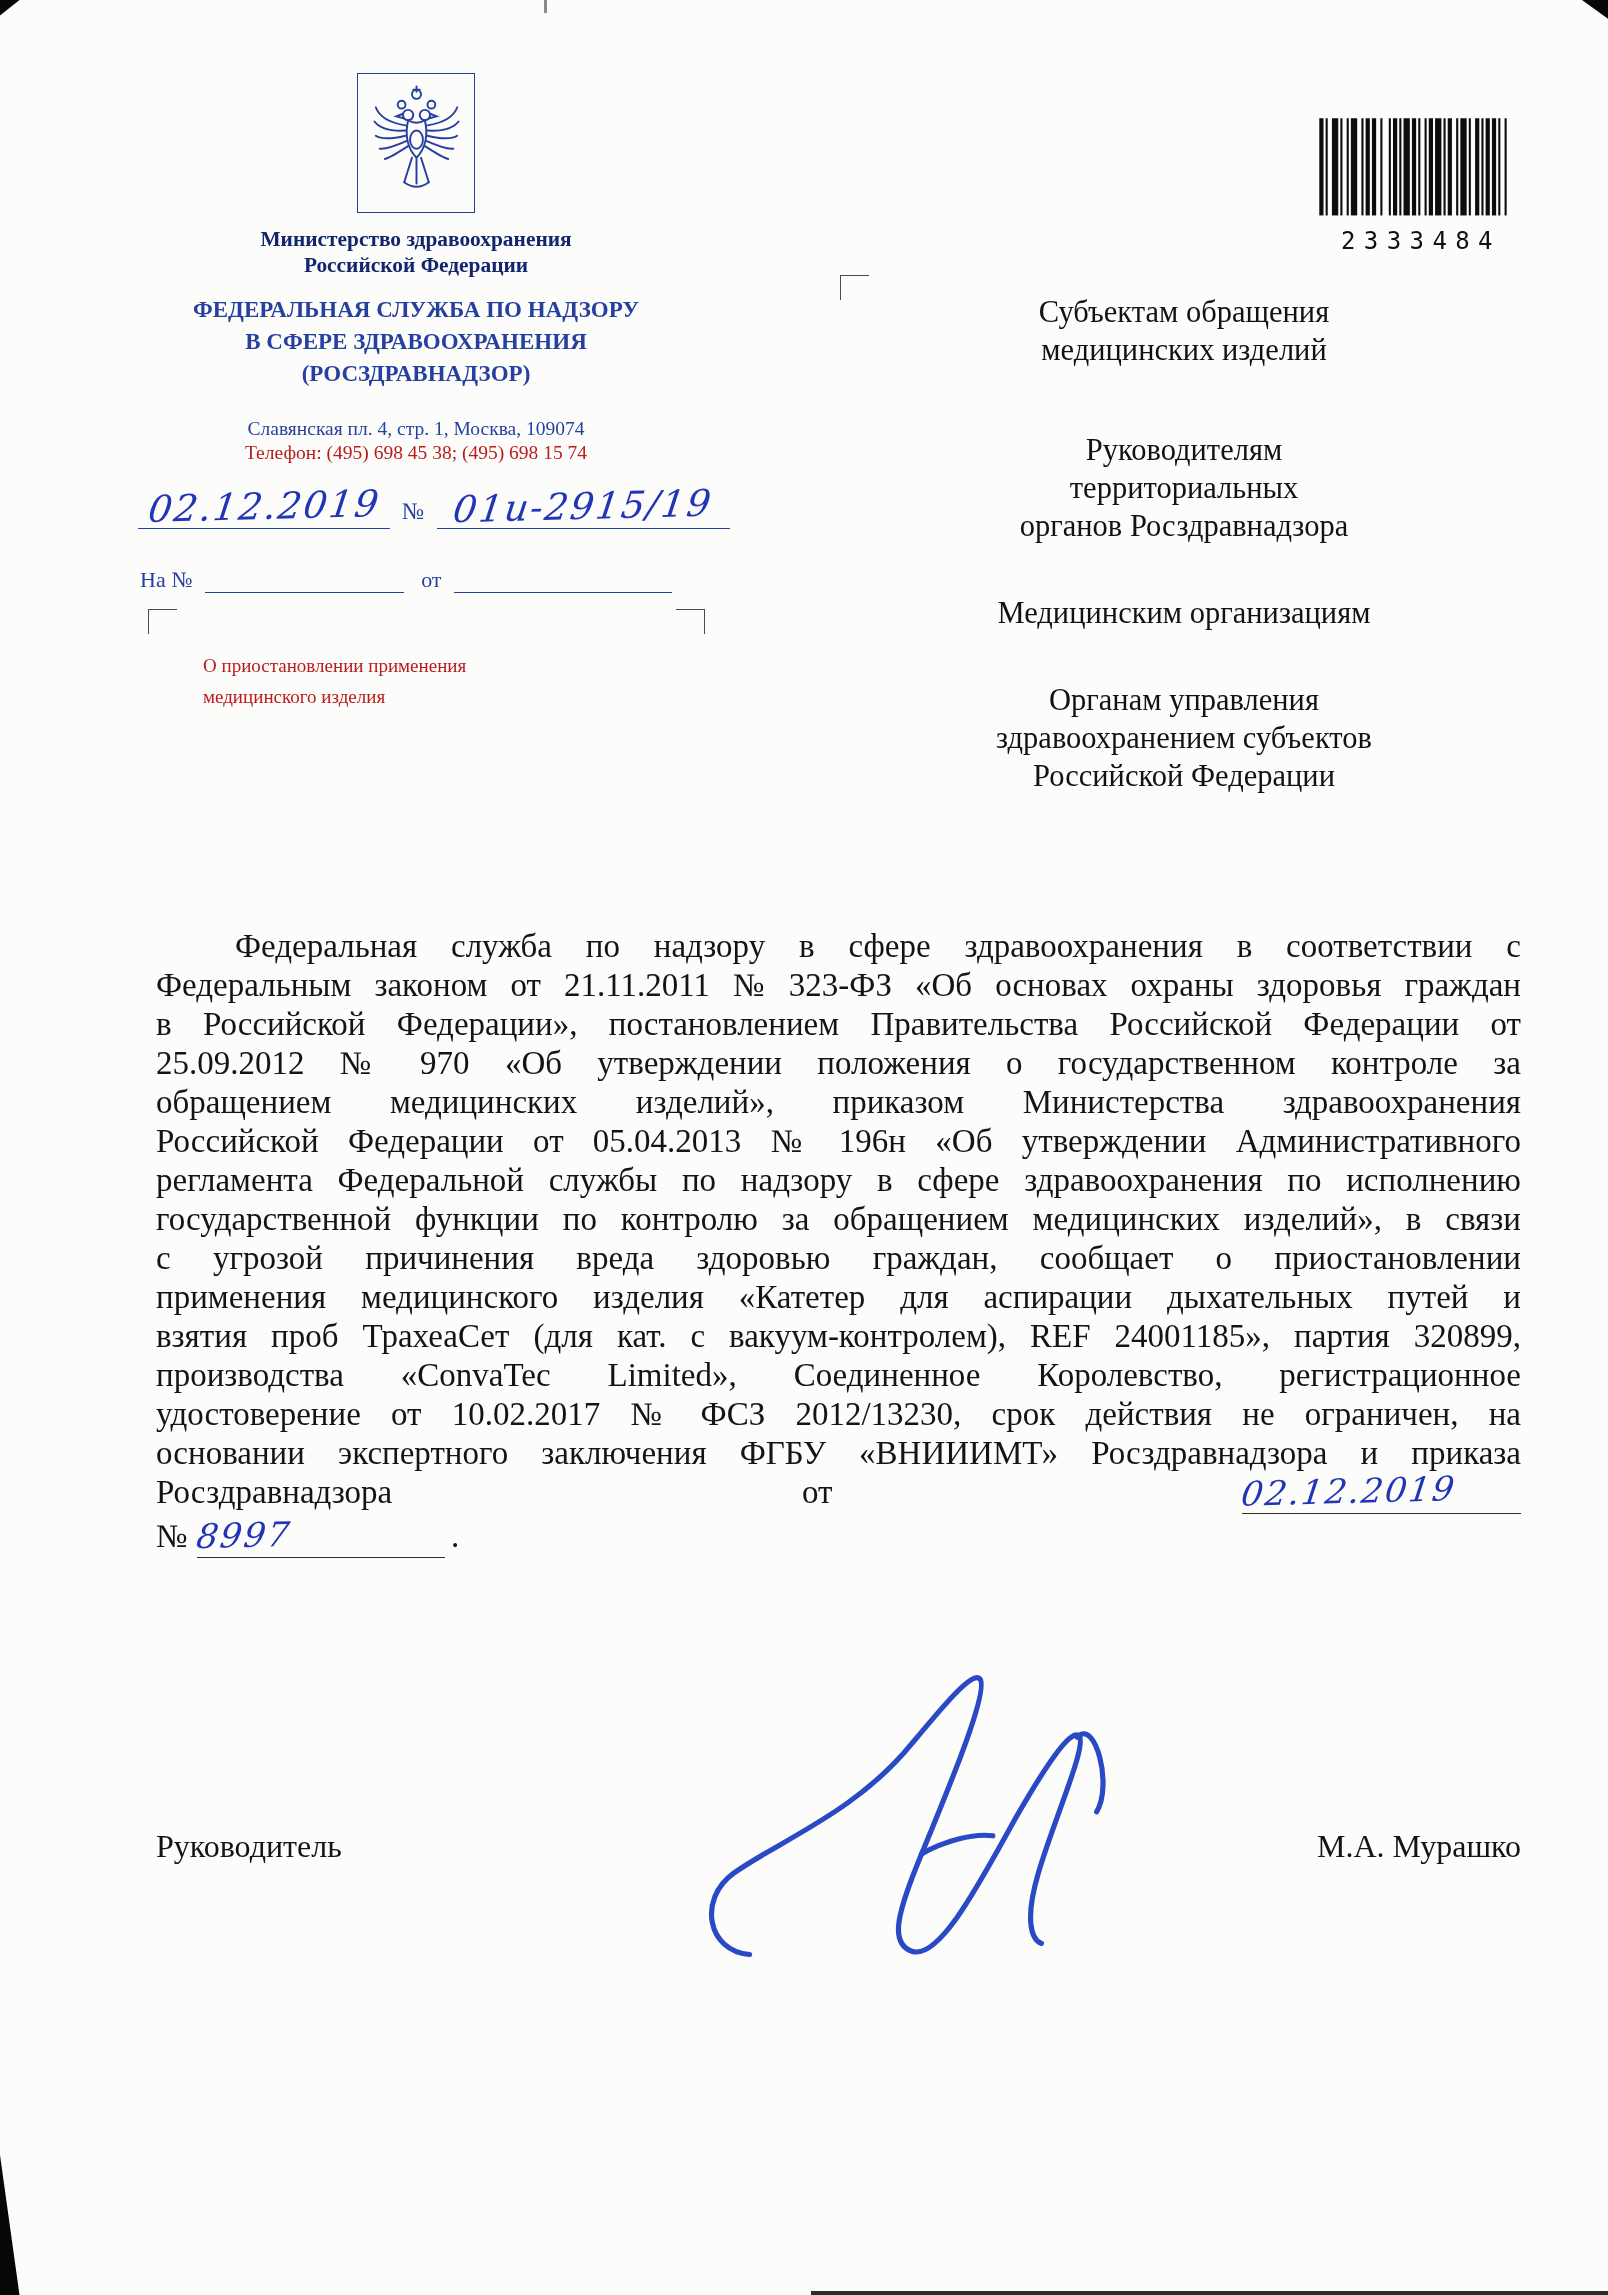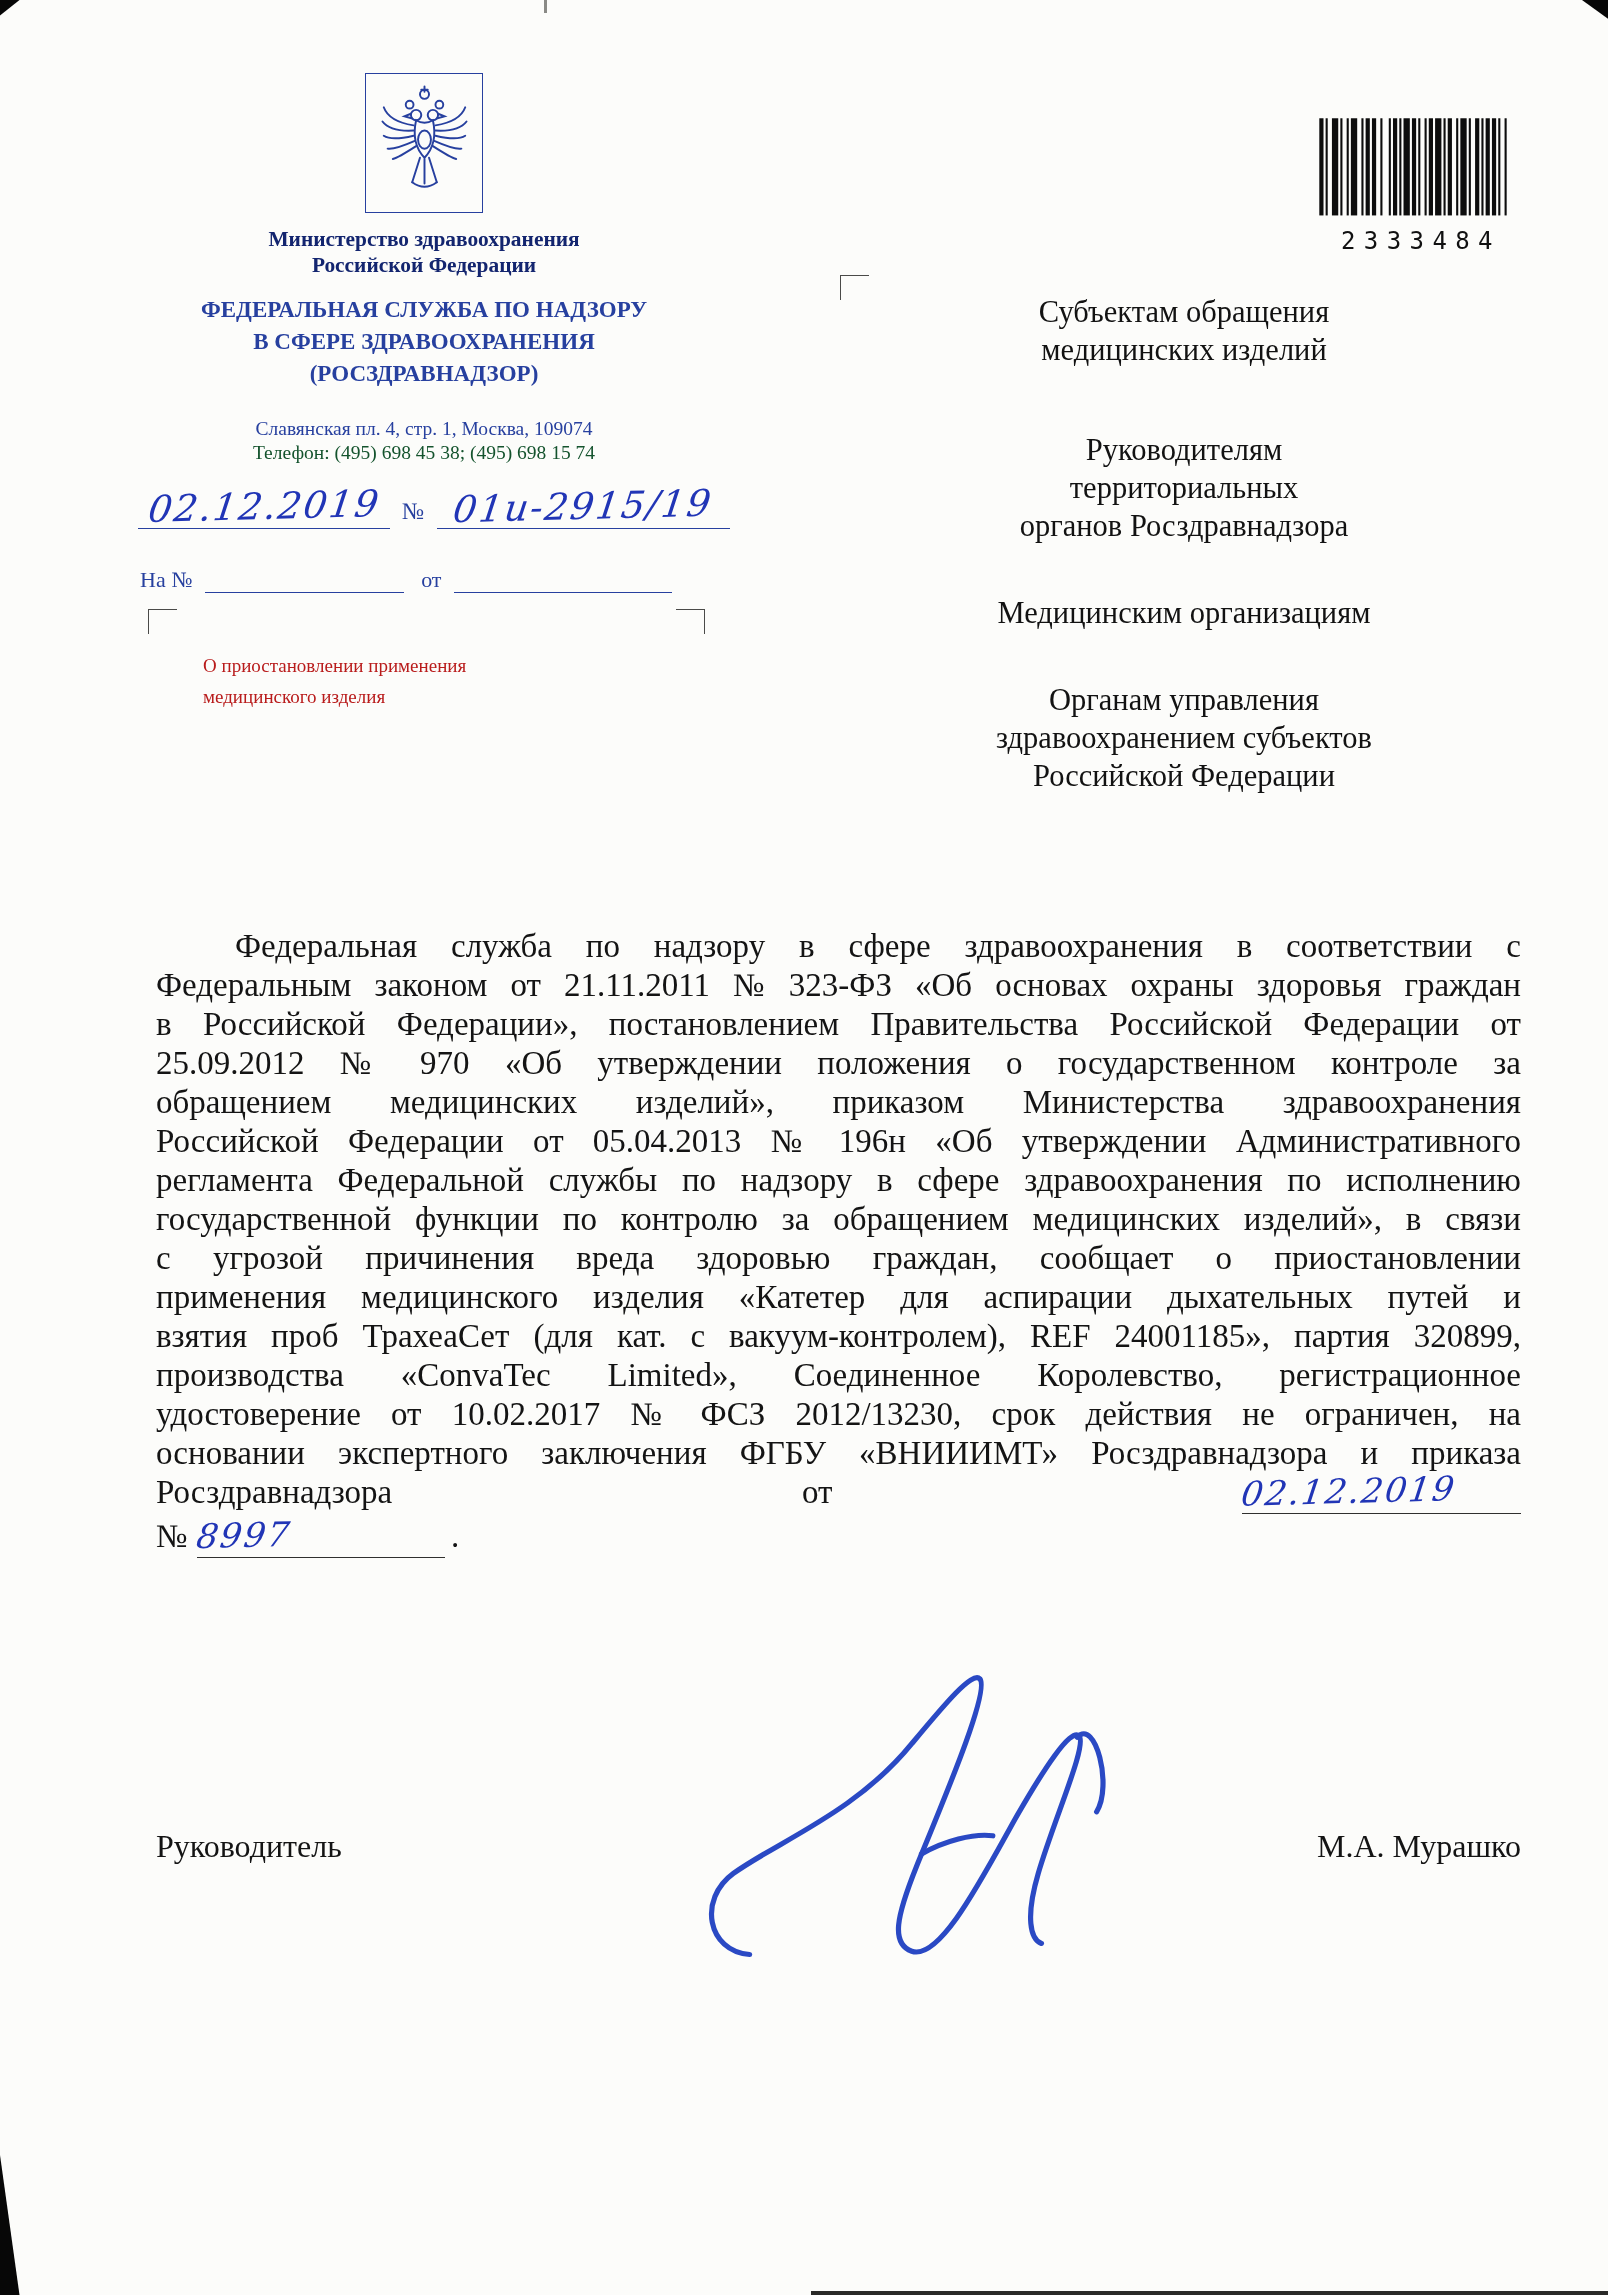--- a/index.html
+++ b/index.html
@@ -15,35 +15,35 @@
 
   
   .art { position:absolute; background:#070707; }
   .art-tl { left:0; top:0; width:19.5px; height:15.6px; clip-path:polygon(0 0,100% 0,0 100%); }
   .art-tr { right:0; top:0; width:27px; height:19.5px; clip-path:polygon(0 0,100% 0,100% 100%); }
   .art-bl { left:0; bottom:0; width:19.5px; height:140px; clip-path:polygon(0 0,100% 100%,0 100%); }
   .art-bb { left:811px; bottom:0; width:797px; height:3.9px; background:#2a2a28; }
   .art-tick { left:544px; top:0; width:3.2px; height:13px; background:#8a8a86; }
 
   
-  .lh-col { position:absolute; left:110px; top:73px; width:628px; text-align:center; }
+  .lh-col { position:absolute; left:102px; top:73px; width:628px; text-align:center; }
   .emblem-box {
     width:118px; height:140px; margin:0 auto;
     border:1.9px solid #27409f; display:flex; align-items:center; justify-content:center;
   }
   .ministry {
     margin-top:13px; font-weight:bold; font-size:21.4px; line-height:26px;
     color:#13256f; white-space:pre-line;
   }
   .service {
     margin-top:15.6px; font-weight:bold; font-size:23px; line-height:32px;
     color:#27409f; white-space:pre-line;
   }
   .addr { margin-top:27px; font-size:19.5px; line-height:24px; color:#27409f; }
-  .phone { font-size:19.5px; line-height:24px; color:#14532d; }
+  .phone { font-size:19.5px; line-height:24px; color:#b91c1c; }
 
   
   .hw {
     font-family:"DejaVu Serif", serif; font-style:italic; color:#2135b6;
     display:inline-block; transform:skewX(-9deg) rotate(-1.5deg);
     letter-spacing:1.9px; line-height:1;
   }
 
   .ref-row {
     position:absolute; left:138px; top:488px; width:610px;

